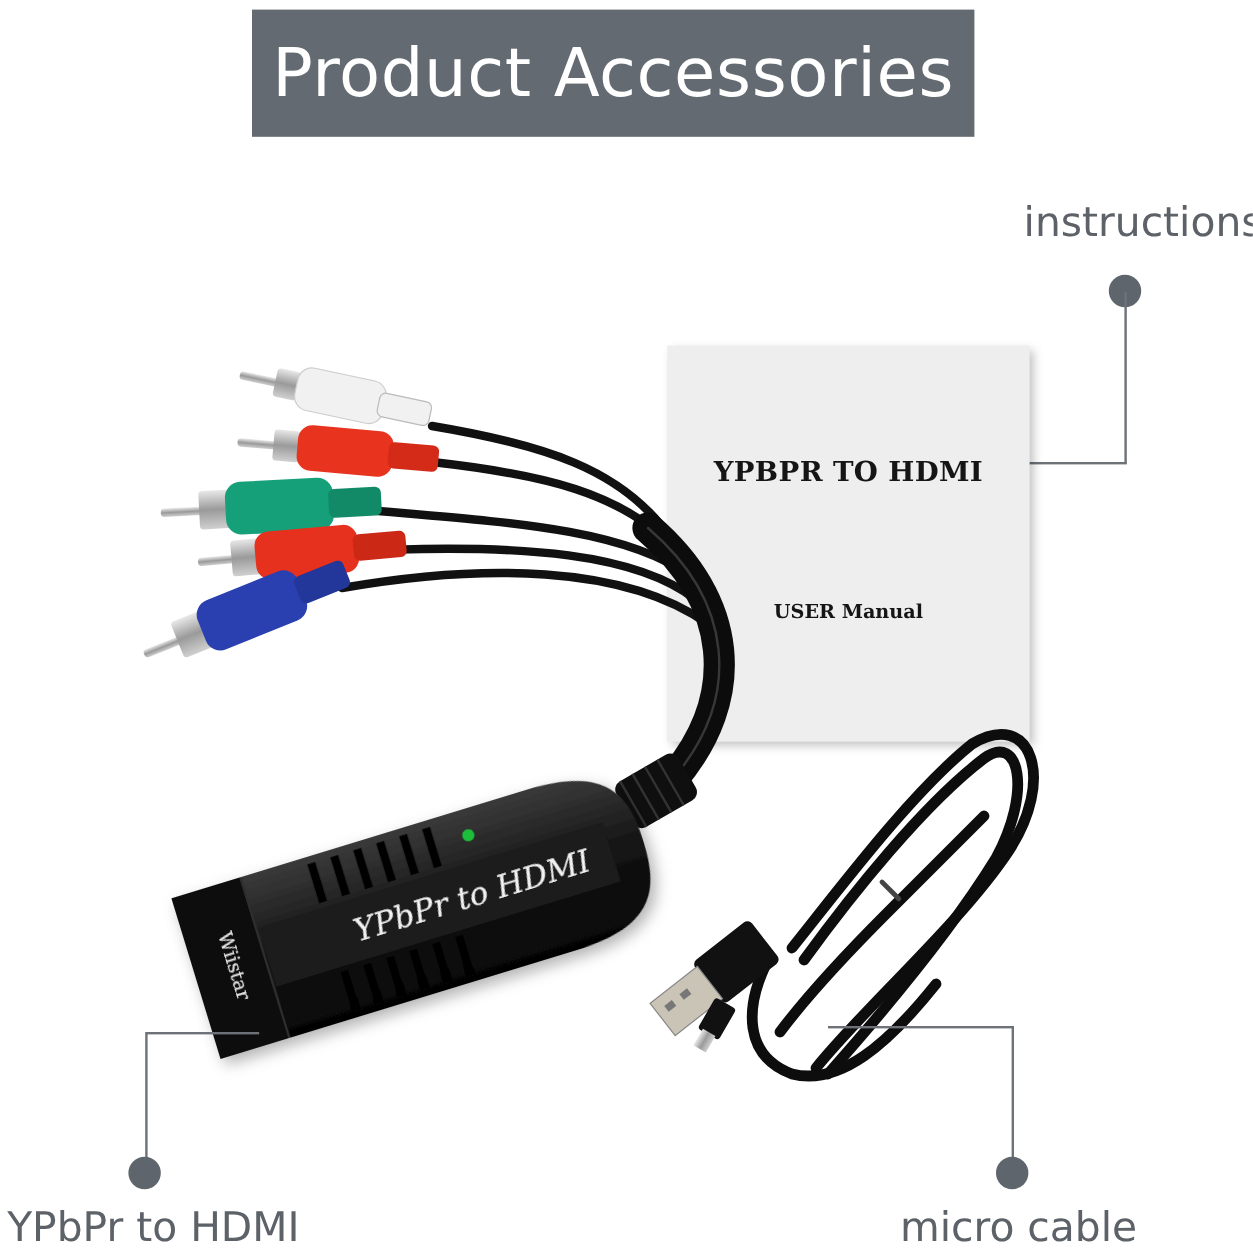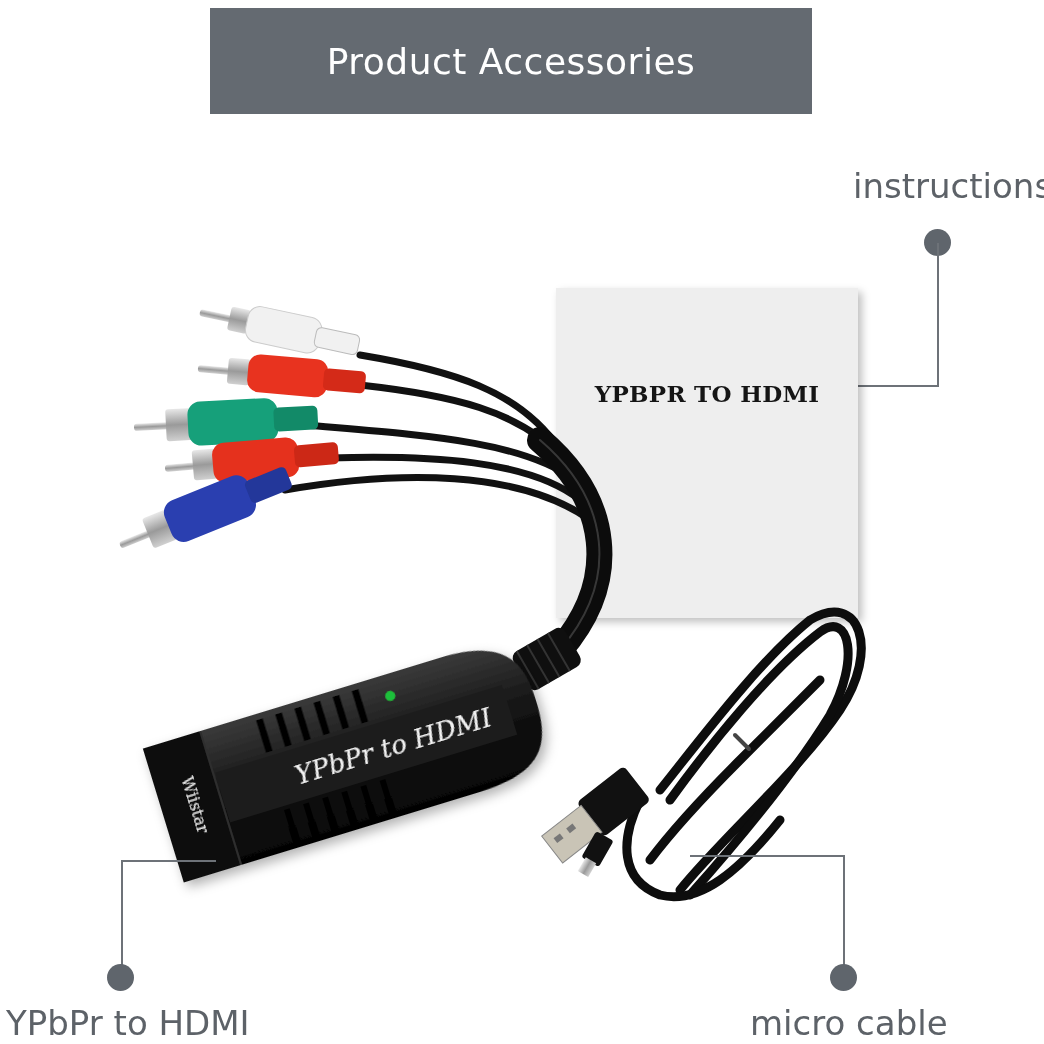--- a/index.html
+++ b/index.html
@@ -3,21 +3,21 @@
 <meta charset="utf-8">
 <style>
   * { box-sizing: border-box; margin: 0; padding: 0; }
   html, body { width: 1044px; height: 1044px; background: #ffffff; overflow: hidden; }
   body { position: relative; font-family: "DejaVu Sans", sans-serif; }
 
   .title-banner {
     position: absolute; left: 210px; top: 8px; width: 602px; height: 106px;
     background: #646a71; display: flex; align-items: center; justify-content: center;
   }
-  .title-text { color: #ffffff; font-size: 36px; font-family: "DejaVu Sans", sans-serif; letter-spacing: 0.5px; }
+  .title-text { color: #ffffff; font-size: 56px; font-family: "DejaVu Sans", sans-serif; letter-spacing: 0.5px; }
 
   .callout-label { position: absolute; color: #5d6268; font-size: 34px; font-family: "DejaVu Sans", sans-serif; white-space: nowrap; }
   .dot { position: absolute; width: 27px; height: 27px; border-radius: 50%; background: #5f656c; }
   .line { position: absolute; background: #6d7278; }
 
   .manual {
     position: absolute; left: 556px; top: 288px; width: 302px; height: 330px;
     background: #eeeeee; box-shadow: 4px 4px 8px rgba(0,0,0,0.25);
   }
   .manual-title {
@@ -38,20 +38,21 @@
   <span class="title-text">Product Accessories</span>
 </div>
 
 <span class="callout-label" style="left:853px; top:166px;">instructions</span>
 <div class="dot" style="left:924px; top:229px;"></div>
 <div class="line" style="left:937px; top:243px; width:2px; height:143px;"></div>
 <div class="line" style="left:790px; top:385px; width:149px; height:2px;"></div>
 
 <div class="manual">
   <div class="manual-title">YPBPR TO HDMI</div>
+  <div class="manual-sub">USER Manual</div>
 </div>
 
 <svg class="illustration" viewBox="0 0 1044 1044">
   <defs>
     <linearGradient id="bodyGrad" x1="0" y1="0" x2="0" y2="1">
       <stop offset="0" stop-color="#3a3a3a"></stop>
       <stop offset="0.5" stop-color="#141414"></stop>
       <stop offset="1" stop-color="#050505"></stop>
     </linearGradient>
     <linearGradient id="metal" x1="0" y1="0" x2="0" y2="1">

